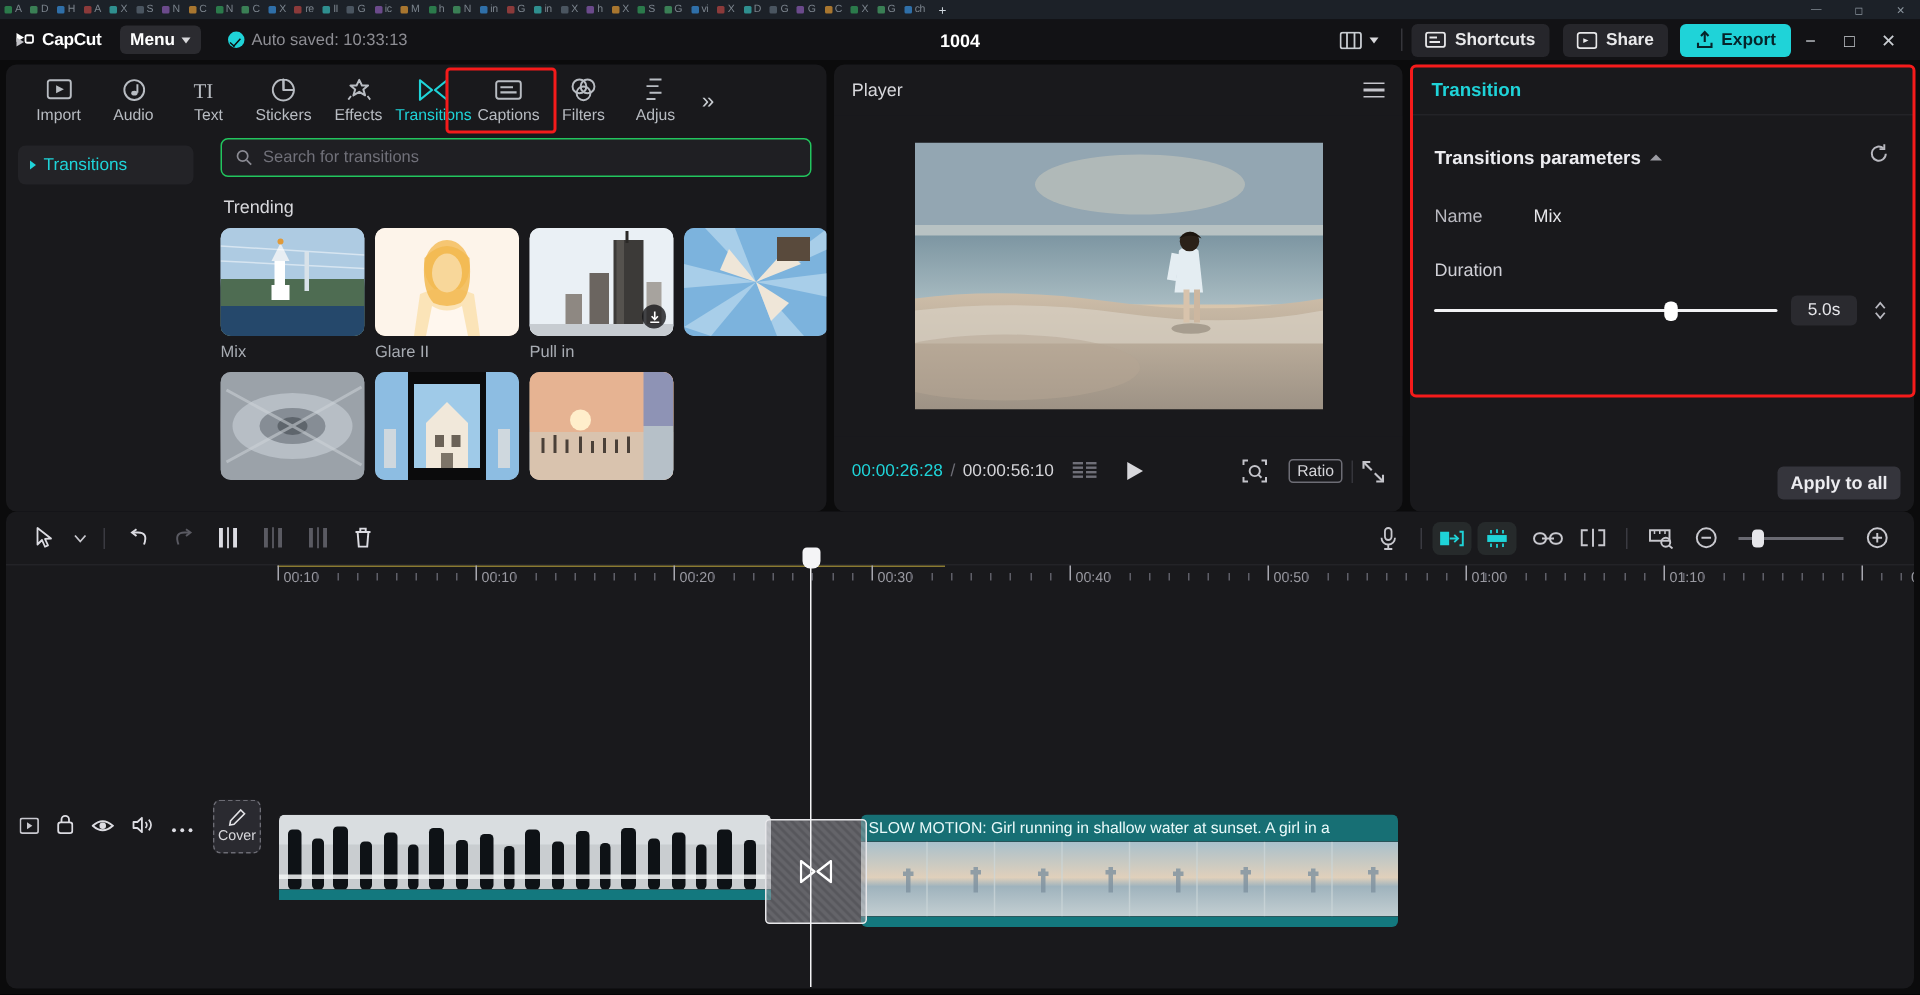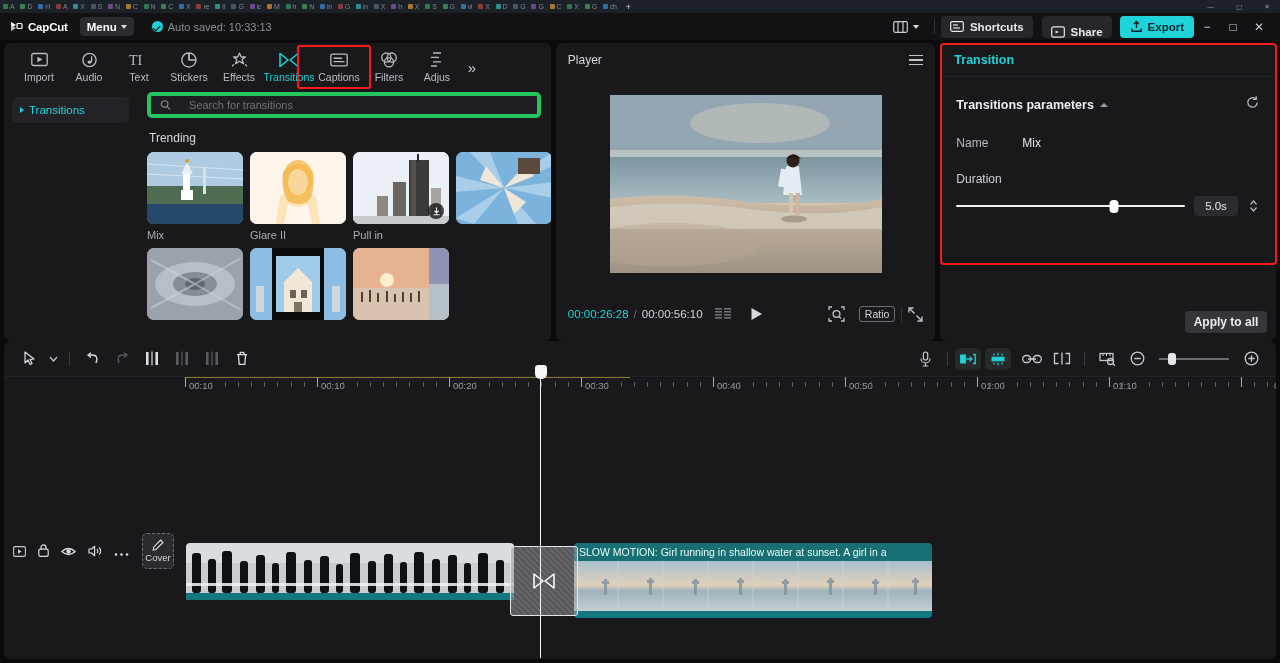--- a/index.html
+++ b/index.html
@@ -44,21 +44,21 @@
   .check-ic { width:11px;height:11px;border-radius:50%; background:#1fd3d8; position:relative; }
   .check-ic:after{ content:""; position:absolute; left:3px; top:2.5px; width:3px;height:5.5px;
       border:solid #0b0b0c; border-width:0 1.4px 1.4px 0; transform:rotate(42deg); }
   .proj-title { position:absolute; left:0; right:0; text-align:center; font-size:12px;
                 color:#fff; font-weight:bold; pointer-events:none; }
   .tb-right { margin-left:auto; display:flex; align-items:center; gap:0; padding-right:6px; }
   .layout-btn { display:flex; align-items:center; gap:5px; padding:0 9px; height:22px; color:#c9cdd2; cursor:pointer;}
   .vsep { width:1px; height:15px; background:#35353b; margin:0 6px; }
   .shortcuts-btn { display:flex; align-items:center; gap:6px; height:22px; padding:0 9px;
      background:#26262b; border-radius:4px; color:#e8e8ea; font-size:11.5px; font-weight:bold; cursor:pointer;}
-  .share-btn { display:flex; align-items:flex-end; gap:6px; height:22px; padding:0 9px; margin-left:9px;
+  .share-btn { display:flex; align-items:center; gap:6px; height:22px; padding:0 9px; margin-left:9px;
      background:#26262b; border-radius:4px; color:#e8e8ea; font-size:11.5px; font-weight:bold; cursor:pointer;}
   .export-btn { display:flex; align-items:center; gap:5px; height:22px; padding:0 10px; margin-left:8px;
      background:#1fd3d8; border-radius:4px; color:#06242a; font-size:11.5px; font-weight:bold; cursor:pointer;}
   .wbtn { width:26px; height:26px; display:flex; align-items:center; justify-content:center;
      color:#c9cdd2; font-size:12px; cursor:pointer; }
   .wbtn.close { margin-right:2px; }
 
   
   .panes { position:absolute; left:0; top:40px; width:1280px; height:298px; display:flex; gap:0; }
 
@@ -76,22 +76,22 @@
                color:#c9cdd2; font-size:15px; cursor:pointer; }
 
   .lib-body { display:flex; height:250px; }
   .lib-side { width:133px; padding:6px 8px 0 8px; }
   .lib-cat { height:26px; border-radius:5px; background:#232327; color:#1fd3d8;
              display:flex; align-items:center; gap:5px; padding-left:8px; font-size:11.5px; cursor:pointer;}
   .lib-cat .caret { width:0;height:0;border-top:3px solid transparent;border-bottom:3px solid transparent;
                     border-left:4px solid #1fd3d8; }
   .lib-main { flex:1; padding:0 10px 0 10px; overflow:hidden; position:relative;}
   .search {
-    height:26px; background:#1f1f23; border:4px solid #22c55e; border-radius:5px;
-    display:flex; align-items:center; gap:18px; padding:0 9px; margin-top:1px; cursor:text;
+    height:26px; background:#1f1f23; border:1px solid #22c55e; border-radius:5px;
+    display:flex; align-items:center; gap:7px; padding:0 9px; margin-top:1px; cursor:text;
   }
   .search input { background:transparent; border:0; outline:0; color:#d4d4d8; font-size:11px;
                   font-family:"Liberation Sans",sans-serif; width:100%; }
   .search input::placeholder { color:#71717a; }
   .sect-title { color:#d8d8dc; font-size:12px; margin:13px 0 7px 2px; }
   .grid { display:grid; grid-template-columns:repeat(4,96px); gap:7px 7px; }
   .cell { width:96px; cursor:pointer; }
   .thumb { width:96px; height:72px; border-radius:7px; overflow:hidden; position:relative; }
   .thumb .dl { position:absolute; right:5px; bottom:5px; width:16px;height:16px;border-radius:50%;
                background:rgba(18,18,20,.78); display:flex;align-items:center;justify-content:center; }
@@ -373,20 +373,21 @@
       <span class="cc-text">CapCut</span>
     </div>
     <div class="menu-btn">
       <span>Menu</span>
       <span class="chev"></span>
     </div>
     <div class="autosave">
       <span class="check-ic"></span>
       <span>Auto saved: 10:33:13</span>
     </div>
+    <div class="proj-title">1004</div>
 
     <div class="tb-right">
       <div class="layout-btn">
         <svg width="15" height="12" viewBox="0 0 15 12">
           <rect x="0.7" y="0.7" width="13.6" height="10.6" rx="1.5" fill="none" stroke="#c9cdd2" stroke-width="1.2"></rect>
           <line x1="5" y1="0.7" x2="5" y2="11.3" stroke="#c9cdd2" stroke-width="1.2"></line>
           <line x1="10" y1="0.7" x2="10" y2="11.3" stroke="#c9cdd2" stroke-width="1.2"></line>
         </svg>
         <span class="chev"></span>
       </div>

